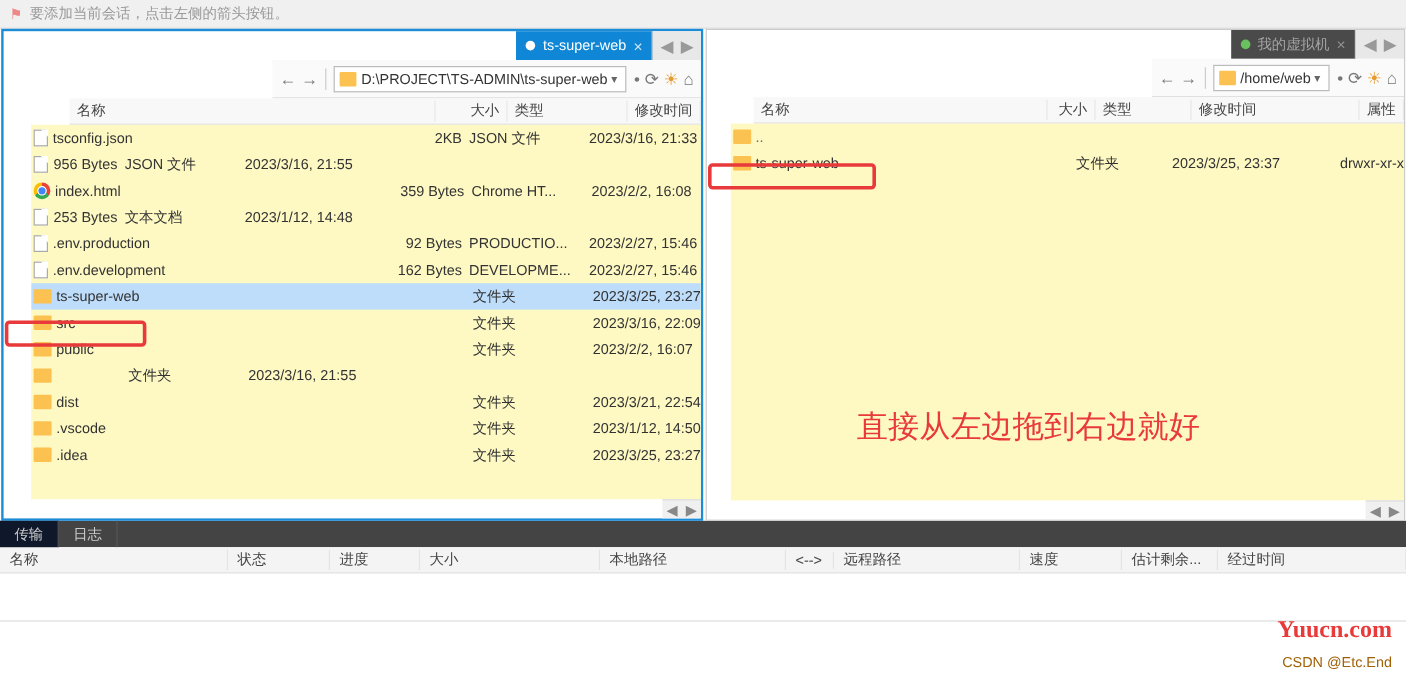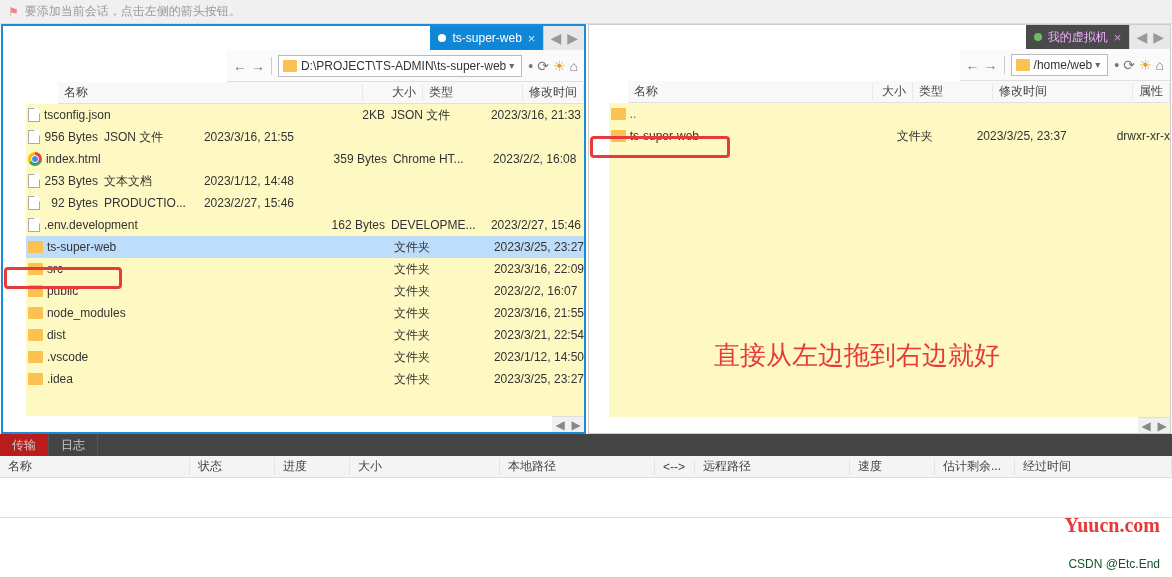--- a/index.html
+++ b/index.html
@@ -5,21 +5,21 @@
 * { box-sizing: border-box; margin: 0; padding: 0; font-family: "Microsoft YaHei", "Segoe UI", Tahoma, sans-serif; }
 body { background: #fff; font-size: 12px; color: #333; width: 1172px; height: 577px; overflow: hidden; position: relative; }
 .hint-bar { background: #f0f0f0; padding: 4px 8px; color: #999; font-size: 12px; border-bottom: 1px solid #ddd; height: 24px; display: flex; align-items: center; }
 .hint-bar .flag { color: #e88; margin-right: 6px; }
 .panes { display: flex; height: 410px; }
 .pane { flex: 1; display: flex; flex-direction: column; border: 1px solid #ccc; margin: 0 1px; align-items: flex-end; }
 .pane.left { border: 2px solid #1a8cd8; }
 .tab-bar { display: flex; background: #e8e8e8; height: 24px; align-items: stretch; }
 .tab { display: flex; align-items: center; padding: 0 8px; font-size: 12px; gap: 6px; border-right: 1px solid #ccc; }
 .tab.blue { background: #0f87d6; color: #fff; }
-.tab.green { background: #4a4a4a; color: #f0abfc; }
+.tab.green { background: #4a4a4a; color: #a3a3a3; }
 .tab .dot { width: 8px; height: 8px; border-radius: 50%; }
 .tab.blue .dot { background: #fff; }
 .tab.green .dot { background: #6abf5e; }
 .tab .close { font-size: 13px; opacity: .8; cursor: pointer; }
 .tab-bar .spacer { flex: 1; }
 .tab-nav { display: flex; align-items: center; gap: 6px; padding: 0 6px; color: #999; }
 .tab-nav span { font-size: 14px; }
 .toolbar { display: flex; align-items: center; padding: 4px 6px; gap: 6px; background: #fafafa; border-bottom: 1px solid #e0e0e0; height: 32px; }
 .nav-arrows { display: flex; gap: 4px; color: #777; }
 .nav-arrows span { font-size: 14px; cursor: pointer; }
@@ -60,26 +60,26 @@
 .right .row .cell-type { width: 80px; }
 .right .row .cell-mod { width: 140px; }
 .right .row .cell-attr { flex: 1; }
 .highlight-box { position: absolute; border: 3px solid #e83a3a; border-radius: 4px; pointer-events: none; }
 .annotation { position: absolute; color: #e83a3a; font-size: 26px; font-family: "Microsoft YaHei"; }
 .scrollbar-h { height: 16px; background: #f0f0f0; border-top: 1px solid #ddd; display:flex; }
 .scrollbar-h .track { flex:1; }
 .scrollbar-h .arrow { width:16px; color:#888; display:flex; align-items:center; justify-content:center; }
 .bottom-tabs { display: flex; background: #444; color: #ccc; height: 22px; align-items: stretch; font-size: 12px; }
 .bottom-tabs .btab { padding: 3px 12px; border-right: 1px solid #555; cursor:pointer; }
-.bottom-tabs .btab.active { background: #b91c1c; }
+.bottom-tabs .btab.active { background: #0f172a; }
 .bottom-headers { display: flex; background: #f4f4f4; border-bottom: 1px solid #ddd; height: 22px; align-items: center; font-size: 12px; color: #444; }
 .bottom-headers .bcol { padding: 0 8px; border-right: 1px solid #e4e4e4; }
 .bottom-area { height: 40px; background: #fff; border-bottom: 1px solid #ddd; }
 .watermark { position: absolute; right: 12px; color: #e83a3a; font-size: 20px; font-weight: bold; font-family: serif; }
-.credit { position: absolute; right: 12px; bottom: 6px; color: #14532d; font-size: 12px; }
+.credit { position: absolute; right: 12px; bottom: 18px; color: #a16207; font-size: 12px; }
 .parent-row { color: #666; }
 </style>
 </head>
 <body>
 
 <div class="hint-bar">
   <span class="flag">⚑</span>
   <span>要添加当前会话，点击左侧的箭头按钮。</span>
 </div>
 
@@ -144,20 +144,21 @@
           <span class="cell-mod">2023/2/2, 16:08</span>
         </div>
         <div class="row">
           <span class="icon file"></span>
           <span class="cell-size">253 Bytes</span>
           <span class="cell-type">文本文档</span>
           <span class="cell-mod">2023/1/12, 14:48</span>
         </div>
         <div class="row">
           <span class="icon file"></span>
+          <span class="cell-name">.env.production</span>
           <span class="cell-size">92 Bytes</span>
           <span class="cell-type">PRODUCTIO...</span>
           <span class="cell-mod">2023/2/27, 15:46</span>
         </div>
         <div class="row">
           <span class="icon file"></span>
           <span class="cell-name">.env.development</span>
           <span class="cell-size">162 Bytes</span>
           <span class="cell-type">DEVELOPME...</span>
           <span class="cell-mod">2023/2/27, 15:46</span>
@@ -178,21 +179,20 @@
         </div>
         <div class="row">
           <span class="icon folder"></span>
           <span class="cell-name">public</span>
           <span class="cell-size"></span>
           <span class="cell-type">文件夹</span>
           <span class="cell-mod">2023/2/2, 16:07</span>
         </div>
         <div class="row">
           <span class="icon folder"></span>
-          <span class="cell-name">node_modules</span>
           <span class="cell-size"></span>
           <span class="cell-type">文件夹</span>
           <span class="cell-mod">2023/3/16, 21:55</span>
         </div>
         <div class="row">
           <span class="icon folder"></span>
           <span class="cell-name">dist</span>
           <span class="cell-size"></span>
           <span class="cell-type">文件夹</span>
           <span class="cell-mod">2023/3/21, 22:54</span>

